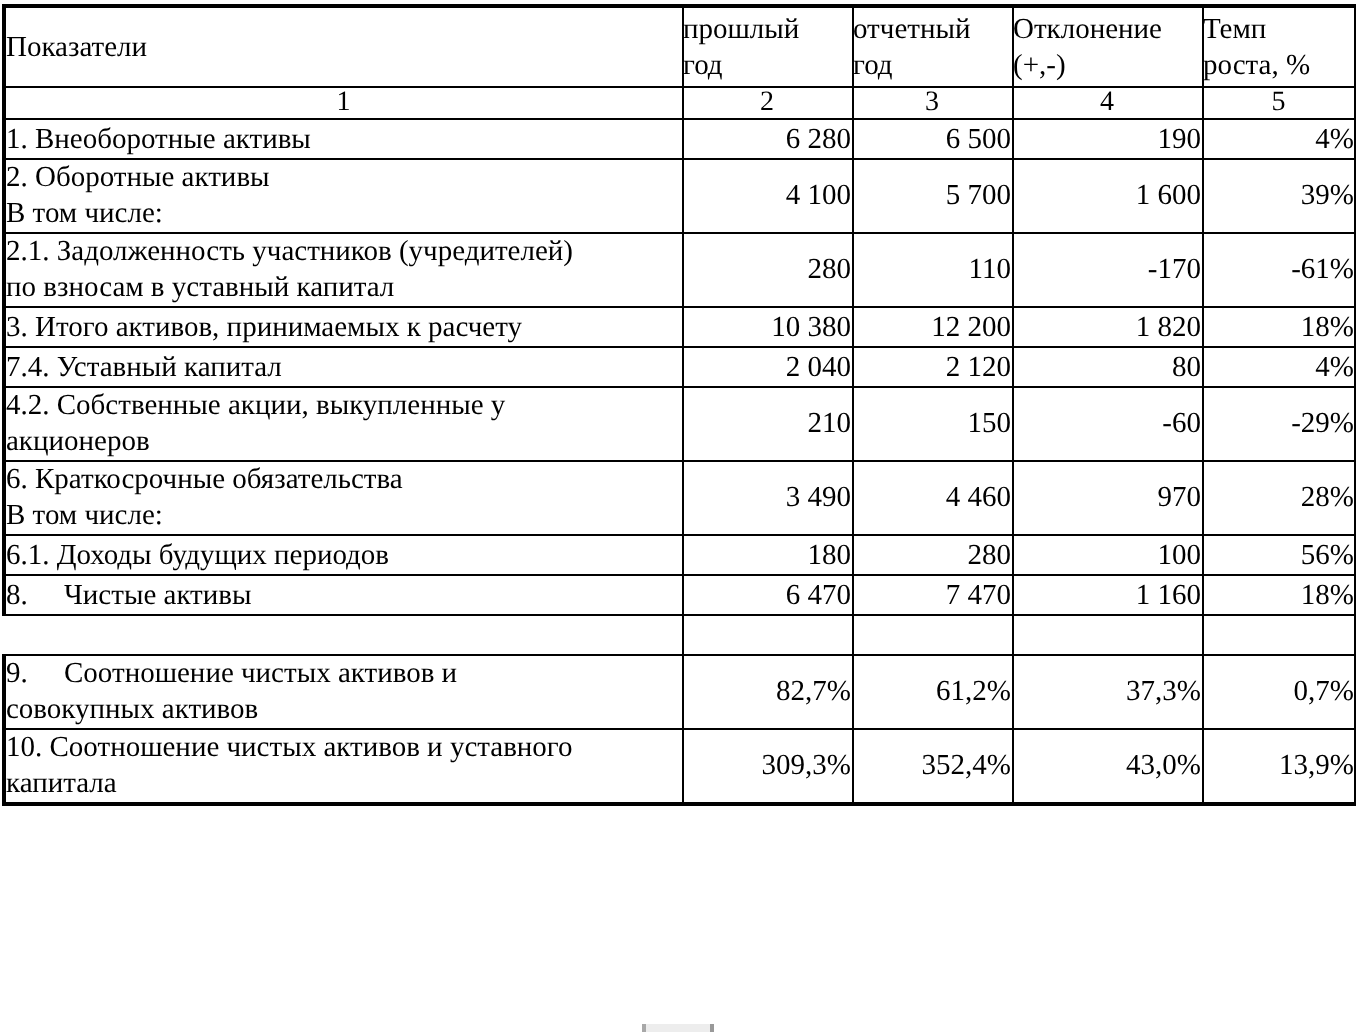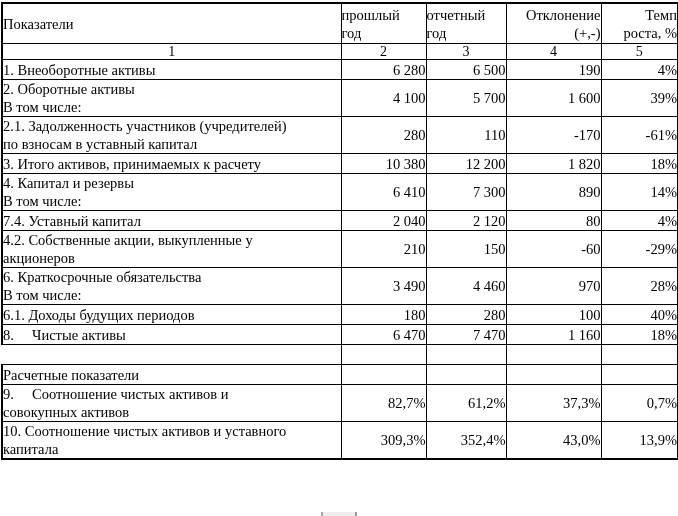--- a/index.html
+++ b/index.html
@@ -39,21 +39,21 @@
     padding: 0 4px;
     white-space: pre-wrap;
   }
   .val {
     text-align: right;
     padding: 0 7px 0 2px;
     white-space: nowrap;
   }
   .hdr { height: 39px; white-space: pre-wrap; }
   .hl  { text-align: left; padding: 0 5px; }
-  .hc  { text-align: right; margin-left: 25px; }
+  .hc  { text-align: left; margin-left: 25px; }
   .numrow td {
     height: 15px;
     line-height: 15px;
     text-align: center;
     font-size: 14px;
   }
   tbody td { height: 19px; }
   .b { font-weight: bold; }
   .noleft { border-left: none !important; }
 
@@ -124,28 +124,20 @@
         <td class="val">-61%</td>
       </tr>
       <tr>
         <td class="lbl b">3. Итого активов, принимаемых к расчету</td>
         <td class="val b">10 380</td>
         <td class="val b">12 200</td>
         <td class="val">1 820</td>
         <td class="val">18%</td>
       </tr>
       <tr>
-        <td class="lbl">4. Капитал и резервы
-В том числе:</td>
-        <td class="val">6 410</td>
-        <td class="val">7 300</td>
-        <td class="val">890</td>
-        <td class="val">14%</td>
-      </tr>
-      <tr>
         <td class="lbl">7.4. Уставный капитал</td>
         <td class="val">2 040</td>
         <td class="val">2 120</td>
         <td class="val">80</td>
         <td class="val">4%</td>
       </tr>
       <tr>
         <td class="lbl">4.2. Собственные акции, выкупленные у
 акционеров</td>
         <td class="val">210</td>
@@ -159,38 +151,31 @@
         <td class="val">3 490</td>
         <td class="val">4 460</td>
         <td class="val">970</td>
         <td class="val">28%</td>
       </tr>
       <tr>
         <td class="lbl">6.1. Доходы будущих периодов</td>
         <td class="val">180</td>
         <td class="val">280</td>
         <td class="val">100</td>
-        <td class="val">40%</td>
+        <td class="val">56%</td>
       </tr>
       <tr>
         <td class="lbl">8.     Чистые активы</td>
         <td class="val">6 470</td>
         <td class="val">7 470</td>
         <td class="val">1 160</td>
         <td class="val">18%</td>
       </tr>
       <tr>
         <td class="lbl noleft"></td>
-        <td class="val"></td>
-        <td class="val"></td>
-        <td class="val"></td>
-        <td class="val"></td>
-      </tr>
-      <tr>
-        <td class="lbl">Расчетные показатели</td>
         <td class="val"></td>
         <td class="val"></td>
         <td class="val"></td>
         <td class="val"></td>
       </tr>
       <tr>
         <td class="lbl">9.     Соотношение чистых активов и
 совокупных активов</td>
         <td class="val">82,7%</td>
         <td class="val">61,2%</td>

